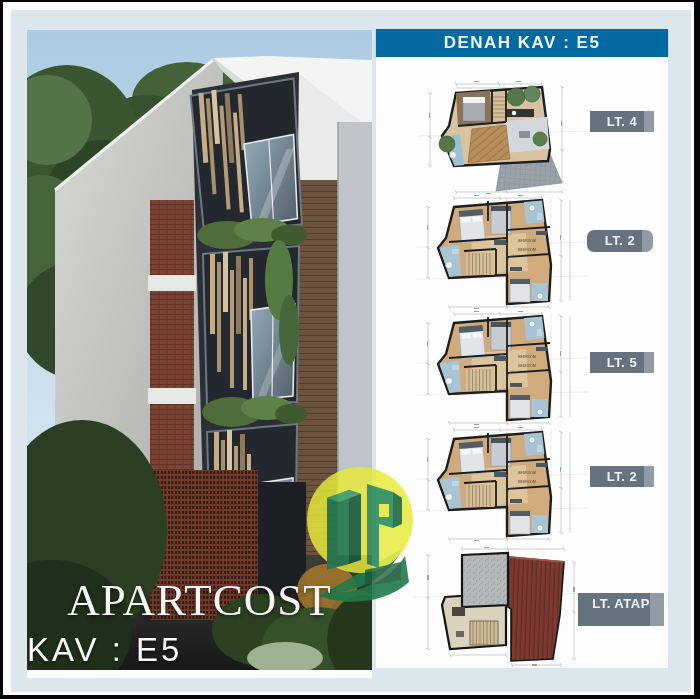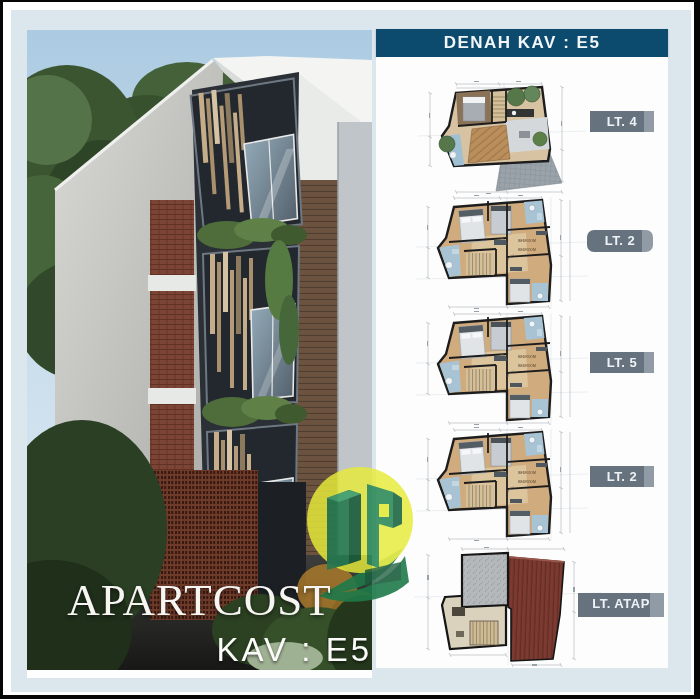--- a/index.html
+++ b/index.html
@@ -14,46 +14,46 @@
   .photo{position:absolute;left:16px;top:20px;width:345px;height:648px;background:#ffffff;overflow:hidden;}
   .photo svg{display:block;}
 
   .title-wrap{position:absolute;left:0;top:0;width:345px;height:648px;z-index:6;pointer-events:none;}
   .apartcost{
     position:absolute;left:0;top:544px;width:100%;text-align:center;
     font-family:"Liberation Serif", serif;font-size:45px;font-weight:400;
     color:#f6f5f1;letter-spacing:1px;text-shadow:0 2px 4px rgba(0,0,0,.55);
   }
   .kav{
-    position:absolute;left:0;top:601px;width:100%;text-align:right;
+    position:absolute;left:0;top:601px;width:100%;text-align:left;
     font-family:"Liberation Sans", sans-serif;font-size:33px;font-weight:400;
     color:#fbfbf9;letter-spacing:3px;text-shadow:0 2px 3px rgba(0,0,0,.5);
   }
 
   .logo{position:absolute;left:294px;top:452px;width:112px;height:140px;z-index:5;}
 
   
   .header-bar{
     position:absolute;left:365px;top:19px;width:292px;height:28px;
-    background:#0c4a6e;color:#f2f6f8;font-size:17px;font-weight:bold;
+    background:#0369a1;color:#f2f6f8;font-size:17px;font-weight:bold;
     letter-spacing:1.5px;text-align:center;line-height:28px;
     box-shadow:0 1px 2px rgba(60,70,80,.35);
   }
   .plans-panel{position:absolute;left:365px;top:47px;width:292px;height:611px;background:#fdfdfd;}
   .plan-svg{position:absolute;}
   .floor-label{
     position:absolute;height:21px;color:#eef2f6;font-size:13px;font-weight:bold;
     letter-spacing:.5px;text-align:center;line-height:21px;
     background:linear-gradient(90deg,#66727e 84%,#909ba5 84%);
   }
   #label-lt1{left:214px;top:54px;width:64px;}
   #label-lt2{left:211px;top:173px;width:66px;height:22px;line-height:22px;border-radius:7px;}
   #label-lt3{left:214px;top:295px;width:64px;}
   #label-lt4{left:214px;top:409px;width:64px;}
-  #label-atap{left:202px;top:536px;width:86px;height:24px;line-height:22px;}
+  #label-atap{left:202px;top:536px;width:86px;height:33px;line-height:22px;}
   #plan1{left:40px;top:24px;}
   #plan2{left:38px;top:138px;}
   #plan3{left:38px;top:254px;}
   #plan4{left:38px;top:370px;}
   #plan5{left:36px;top:490px;}
 </style>
 </head>
 <body>
 
 <svg width="0" height="0" style="position:absolute" aria-hidden="true">

